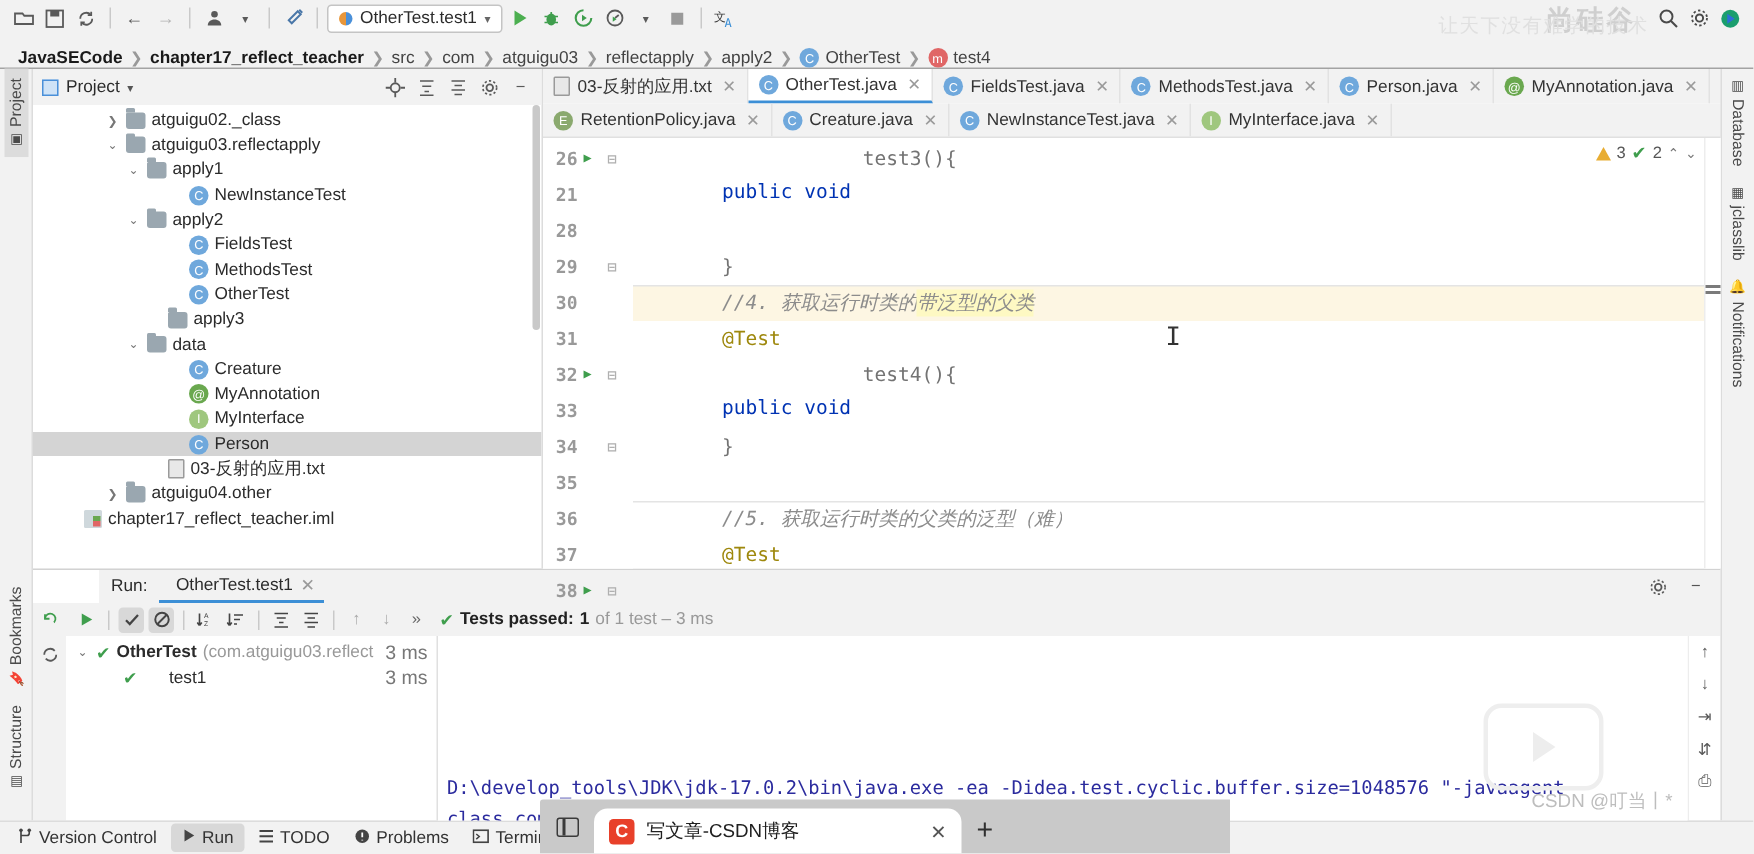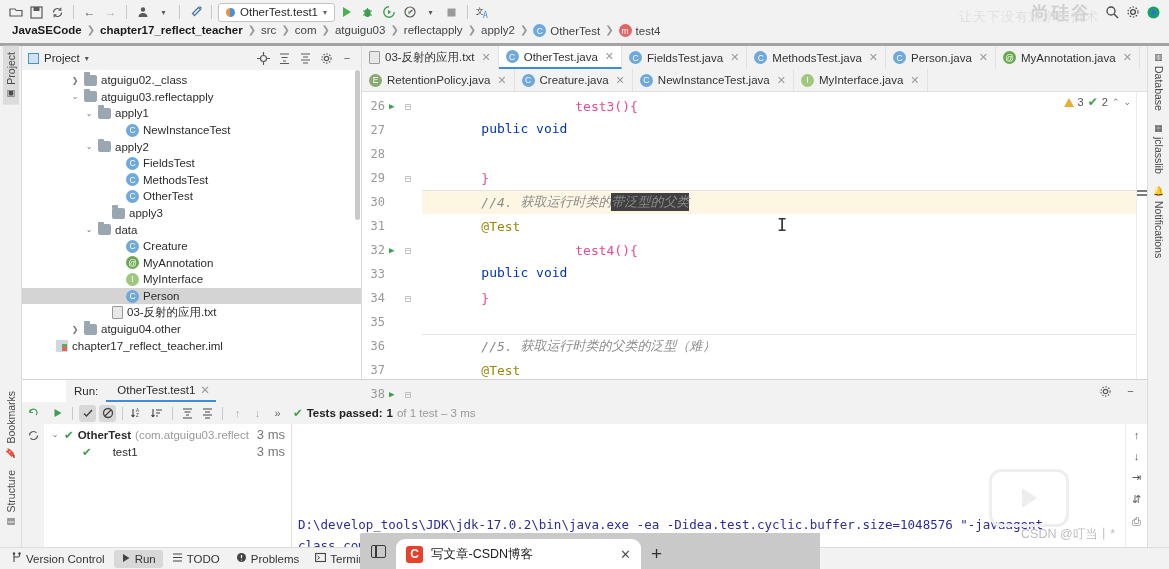--- a/index.html
+++ b/index.html
@@ -15,21 +15,21 @@
   .toolbar { height: 24px; display: flex; align-items: center; gap: 2px; padding: 0 6px; background: #f2f2f2; position: relative; }
   .tb-ico { width: 19px; height: 19px; display: flex; align-items: center; justify-content: center; color: #5a5a5a; font-size: 12px; border-radius: 3px; }
   .tb-sep { width: 1px; height: 14px; background: #c9c9c9; margin: 0 4px; }
   .runcfg { display: flex; align-items: center; gap: 5px; height: 19px; padding: 0 7px; border: 1px solid #c4c4c4; border-radius: 3px; background: #fff; font-size: 11.5px; }
   .runcfg .cfg-ico { width: 9px; height: 9px; border-radius: 50%; background: linear-gradient(90deg,#e8963a 50%, #4a90d9 50%); }
   .green-tri { width: 0; height: 0; border-left: 8px solid #4caf50; border-top: 5px solid transparent; border-bottom: 5px solid transparent; }
   .watermark-top { position: absolute; right: 78px; top: 1px; font-size: 18px; color: #cfcfcf; letter-spacing: 2px; font-weight: bold; }
   .watermark-top2 { position: absolute; right: 70px; top: 8px; font-size: 13px; color: #e0e0e0; letter-spacing: 1px; }
 
   
-  .navbar { height: 22px; display: flex; align-items: flex-start; padding: 0 8px; background: #f2f2f2; border-bottom: 3px solid #a3a3a3; font-size: 11.5px; gap: 1px; }
+  .navbar { height: 22px; display: flex; align-items: flex-end; padding: 0 8px; background: #f2f2f2; border-bottom: 1px solid #a3a3a3; font-size: 11.5px; gap: 1px; }
   .crumb { padding: 0 4px; color: #444; white-space: nowrap; display: flex; align-items: center; gap: 4px; }
   .crumb.b { font-weight: bold; color: #1a1a1a; }
   .crumb-sep { color: #999; font-size: 10px; }
 
   
   .body { flex: 1; display: flex; min-height: 0; }
   .railL, .railR { width: 22px; background: #f2f2f2; display: flex; flex-direction: column; align-items: center; border-right: 1px solid #dcdcdc; }
   .railR { border-right: none; border-left: 1px solid #dcdcdc; }
   .vtab { writing-mode: vertical-rl; font-size: 10.5px; color: #4a4a4a; padding: 6px 2px; white-space: nowrap; display: flex; align-items: center; gap: 4px; }
   .vtab.sel { background: #dcdcdc; }
@@ -64,32 +64,32 @@
   .ed { flex: 1; display: flex; flex-direction: column; min-width: 0; background: #fff; }
   .tabsrow { display: flex; align-items: stretch; background: #f2f2f2; height: 23px; overflow: hidden; }
   .etab { display: flex; align-items: center; gap: 5px; padding: 0 7px; font-size: 11.5px; white-space: nowrap; border-right: 1px solid #e2e2e2; color: #333; position: relative; }
   .etab.act { background: #fff; border-bottom: 2px solid #3c8fd6; }
   .etab .x { color: #9a9a9a; font-size: 11px; margin-left: 2px; }
   .tabsrow .flexfill { flex: 1; }
   .tab-more { display: flex; align-items: center; padding: 0 7px; color: #666; font-size: 12px; }
 
   .edbody { flex: 1; display: flex; min-height: 0; position: relative; background: #fff; }
   .gutter { width: 60px; background: #fff; font-family: "DejaVu Sans Mono", monospace; font-size: 12px; color: #999; flex: 0 0 auto; padding-top: 2px; }
-  .gline { height: 24px; display: flex; align-items: center; justify-content: flex-start; gap: 4px; padding-left: 6px; }
+  .gline { height: 24px; display: flex; align-items: center; justify-content: flex-start; gap: 4px; padding-left: 6px; font-weight: bold; }
   .gnum { width: 17px; text-align: right; }
   .grun { width: 10px; color: #3f9e4d; font-size: 9px; }
   .gfold { width: 10px; color: #b0b0b0; font-size: 10px; text-align: center; }
   .code { flex: 1; font-family: "DejaVu Sans Mono", monospace; font-size: 13px; padding-top: 2px; position: relative; min-width: 0; overflow: hidden; }
   .cline { height: 24px; display: flex; align-items: center; padding-left: 28px; white-space: pre; position: relative; }
   .cline.hl { background: #fdf6e3; }
   .kw { color: #0033b3; margin-top: 44px; }
-  .mname { color: #ec4899; }
+  .mname { color: #737373; }
   .cm { color: #8c8c8c; font-style: italic; }
   .ann { color: #9e880d; }
-  .sel-bg { background: #404040; }
+  .sel-bg { background: #fef9c3; }
   .sep-line { position: absolute; left: 0; right: 0; top: 0; height: 1px; background: #e4e4e4; }
   .cursor-i { position: absolute; font-size: 17px; color: #333; }
   .blob { position: absolute; width: 22px; height: 22px; border-radius: 50%; background: #f5c26b; }
   .scribble { position: absolute; pointer-events: none; }
 
   .inspect { position: absolute; top: 3px; right: 16px; display: flex; align-items: center; gap: 4px; font-size: 11px; color: #555; }
   .warn-t { width: 0; height: 0; border-left: 5px solid transparent; border-right: 5px solid transparent; border-bottom: 9px solid #e8ad33; }
   .chk { color: #3f9e4d; font-size: 12px; }
   .edmark { width: 11px; background: #fff; border-left: 1px solid #ededed; position: relative; flex: 0 0 auto; }
   .markline { position: absolute; left: 0; right: 0; height: 2px; background: #7a7a7a; }
@@ -471,21 +471,21 @@
             </div>
 
           <div class="edbody">
             <div class="gutter" id="gutter">
                 <div class="gline">
                   <span class="gnum">26</span>
                   <span class="grun">▶</span>
                   <span class="gfold">⊟</span>
                 </div>
                 <div class="gline">
-                  <span class="gnum">27</span>
+                  <span class="gnum">21</span>
                   <span class="grun"></span>
                   <span class="gfold"></span>
                 </div>
                 <div class="gline">
                   <span class="gnum">28</span>
                   <span class="grun"></span>
                   <span class="gfold"></span>
                 </div>
                 <div class="gline">
                   <span class="gnum">29</span>

